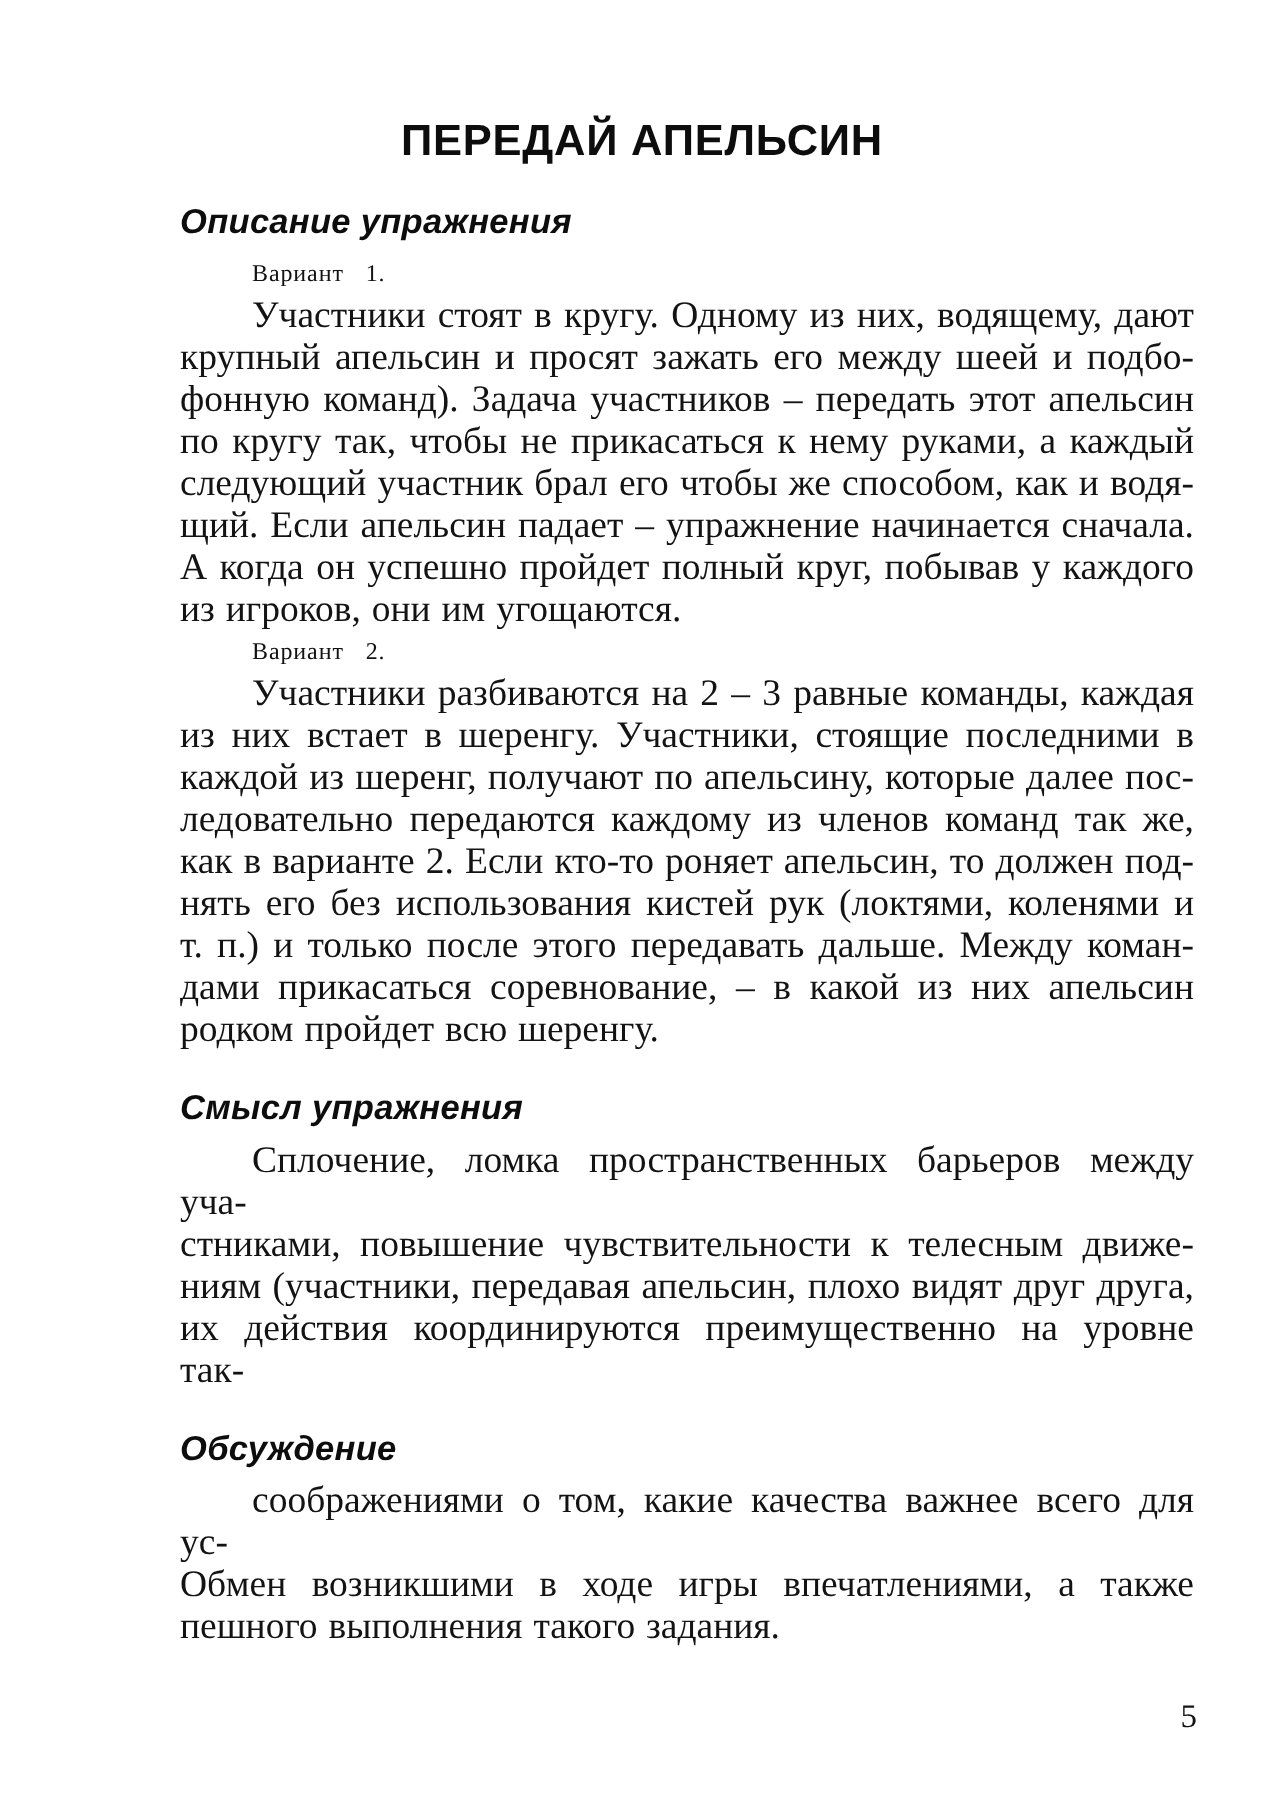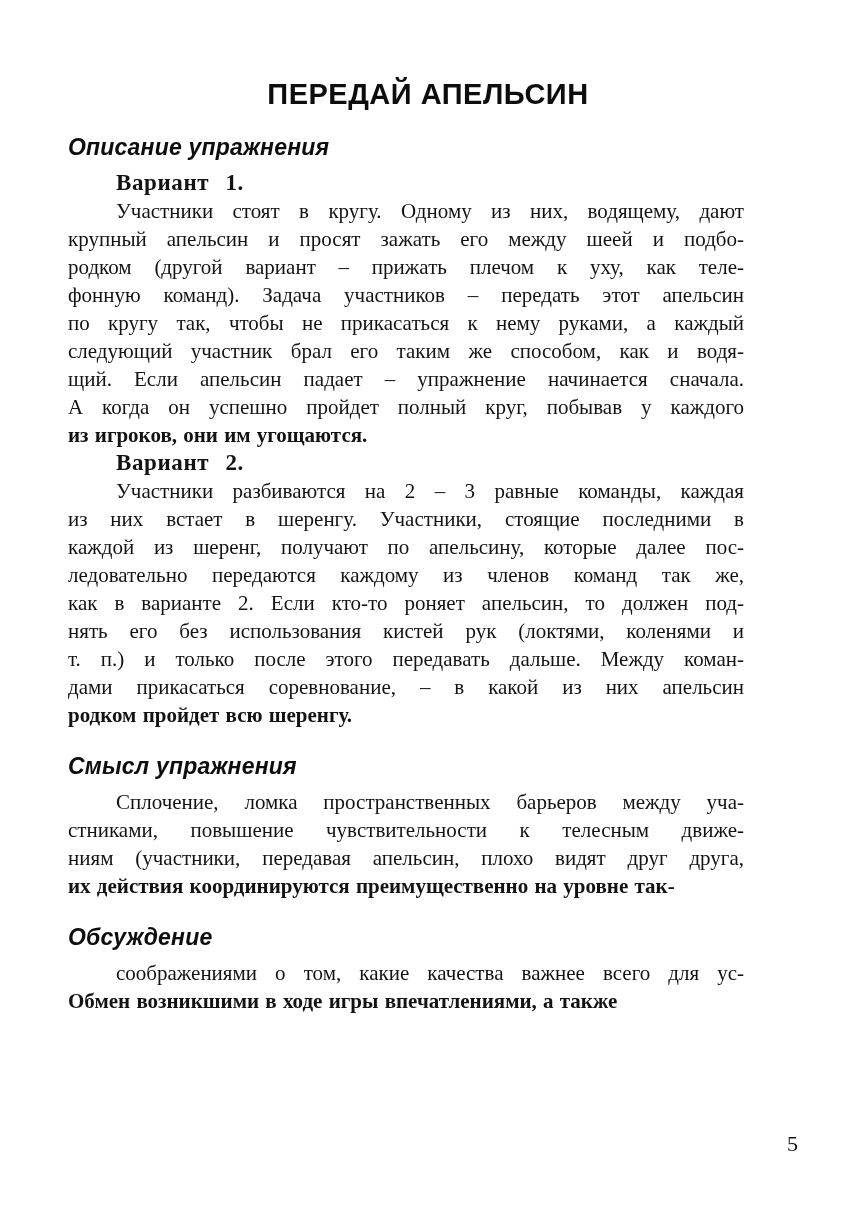--- a/index.html
+++ b/index.html
@@ -17,48 +17,47 @@
     padding-top: 78px;
     text-align: center;
     font-family: "Liberation Sans", sans-serif;
     font-weight: 700;
     font-size: 29px;
     line-height: 32px;
     letter-spacing: 0.5px;
     color: #0d0d0d;
   }
   .content {
-    margin-left: 68px;
+    margin-left: 120px;
     width: 676px;
   }
   .heading {
     font-family: "Liberation Sans", sans-serif;
     font-style: italic;
     font-weight: 700;
     font-size: 23px;
     line-height: 27px;
     margin: 24px 0 8px 0;
     letter-spacing: 0.2px;
     color: #0d0d0d;
   }
-  .para { font-size: 21px; line-height: 28px; }
+  .para { font-size: 25px; line-height: 28px; }
   .para .line {
     text-align: justify;
     text-align-last: justify;
     word-spacing: 1px;
   }
   .para .line:first-child { text-indent: 48px; }
-  .para .line:last-child { text-align-last: left; font-weight: bold; }
+  .para .line:last-child { text-align-last: left; }
   .variant-line {
-    font-size: 23px;
+    font-size: 16px;
     line-height: 28px;
     text-indent: 48px;
     word-spacing: 10px;
     letter-spacing: 0.6px;
-    font-weight: bold;
   }
   .page-number {
     position: absolute;
     right: 58px;
     bottom: 54px;
     font-size: 22px;
     line-height: 24px;
     color: #131313;
   }
 </style>
@@ -68,24 +67,23 @@
 <div class="page">
   <h1 class="title">ПЕРЕДАЙ АПЕЛЬСИН</h1>
 
   <div class="content">
 
     <div class="heading">Описание упражнения</div>
     <div class="variant-line">Вариант 1.</div>
     <div class="para">
         <div class="line">Участники стоят в кругу. Одному из них, водящему, дают</div>
         <div class="line">крупный апельсин и просят зажать его между шеей и подбо-</div>
-        <div class="line">родком (другой вариант – прижать плечом к уху, как теле-</div>
         <div class="line">фонную команд). Задача участников – передать этот апельсин</div>
         <div class="line">по кругу так, чтобы не прикасаться к нему руками, а каждый</div>
-        <div class="line">следующий участник брал его таким же способом, как и водя-</div>
+        <div class="line">следующий участник брал его чтобы же способом, как и водя-</div>
         <div class="line">щий. Если апельсин падает – упражнение начинается сначала.</div>
         <div class="line">А когда он успешно пройдет полный круг, побывав у каждого</div>
         <div class="line">из игроков, они им угощаются.</div>
       </div>
     <div class="variant-line">Вариант 2.</div>
     <div class="para">
         <div class="line">Участники разбиваются на 2 – 3 равные команды, каждая</div>
         <div class="line">из них встает в шеренгу. Участники, стоящие последними в</div>
         <div class="line">каждой из шеренг, получают по апельсину, которые далее пос-</div>
         <div class="line">ледовательно передаются каждому из членов команд так же,</div>
@@ -101,18 +99,19 @@
         <div class="line">Сплочение, ломка пространственных барьеров между уча-</div>
         <div class="line">стниками, повышение чувствительности к телесным движе-</div>
         <div class="line">ниям (участники, передавая апельсин, плохо видят друг друга,</div>
         <div class="line">их действия координируются преимущественно на уровне так-</div>
       </div>
 
     <div class="heading">Обсуждение</div>
     <div class="para">
         <div class="line">соображениями о том, какие качества важнее всего для ус-</div>
         <div class="line">Обмен возникшими в ходе игры впечатлениями, а также</div>
+        <div class="line">пешного выполнения такого задания.</div>
       </div>
 
   </div>
 
   <div class="page-number">5</div>
 </div>
 
 </body></html>

